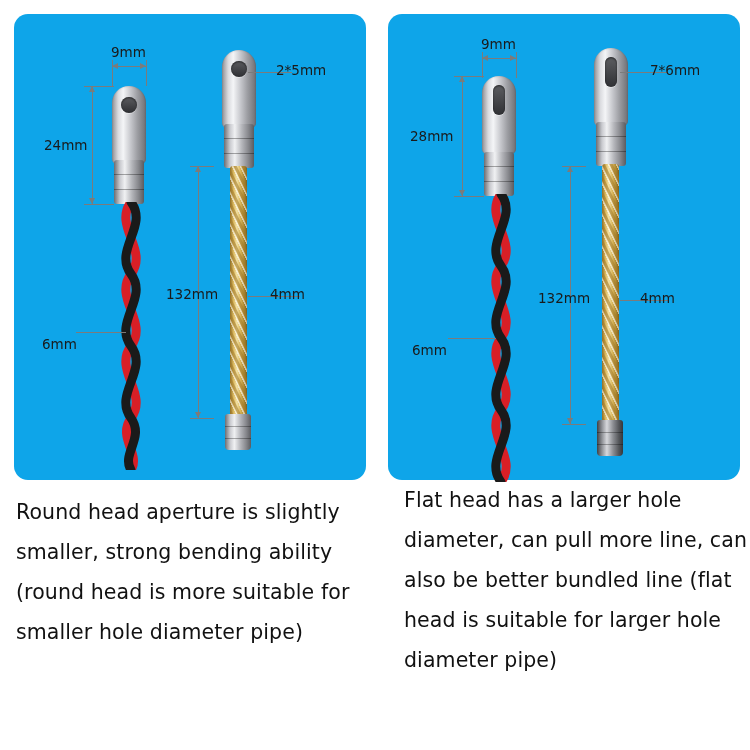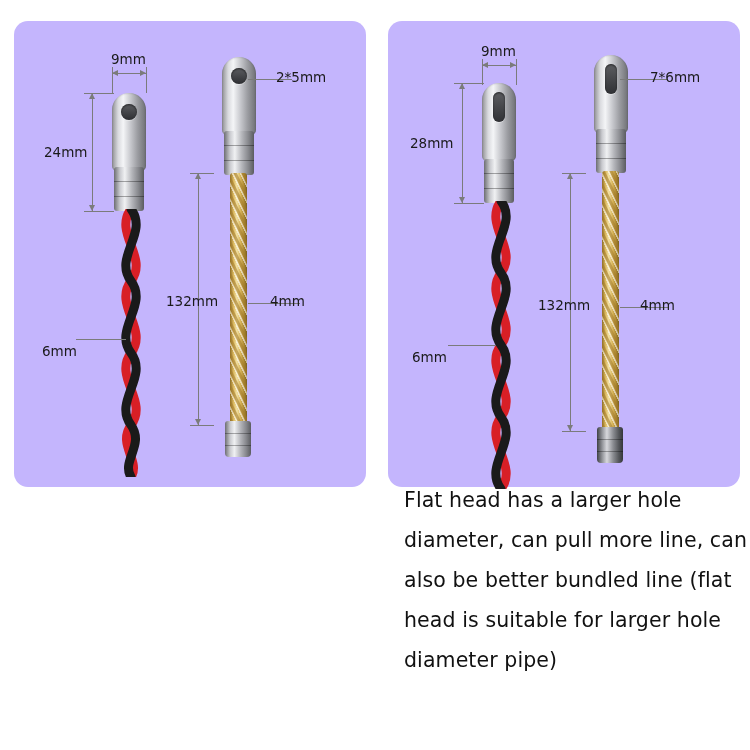--- a/index.html
+++ b/index.html
@@ -6,24 +6,24 @@
   body{
     width:750px;height:750px;
     background:#ffffff;
     font-family:"DejaVu Sans", sans-serif;
     overflow:hidden;
   }
   .page{position:relative;width:750px;height:750px;}
 
   .panel{
     position:absolute;
-    top:21px;
+    top:14px;
     width:352px;
     height:466px;
-    background:#c4b5fd;
+    background:#0ea5e9;
     border-radius:14px;
   }
   .panel.left{left:14px;}
   .panel.right{left:388px;}
 
   .caption{
     position:absolute;
     width:352px;
     font-size:20.5px;
     line-height:40px;
@@ -236,15 +236,16 @@
     <div class="tick" style="left:174px;top:152px;width:24px;"></div>
     <div class="tick" style="left:174px;top:410px;width:24px;"></div>
     <div class="arrow up" style="left:178.5px;top:152px;"></div>
     <div class="arrow down" style="left:178.5px;top:404px;"></div>
     <div class="dimlabel" style="left:150px;top:276px;">132mm</div>
 
     <div class="leader" style="left:232px;top:286px;width:48px;"></div>
     <div class="dimlabel" style="left:252px;top:276px;">4mm</div>
   </div>
 
+  <div class="caption left">Round head aperture is slightly smaller, strong bending ability (round head is more suitable for smaller hole diameter pipe)</div>
   <div class="caption right">Flat head has a larger hole diameter, can pull more line, can also be better bundled line (flat head is suitable for larger hole diameter pipe)</div>
 
 </div>
 
 </body></html>

